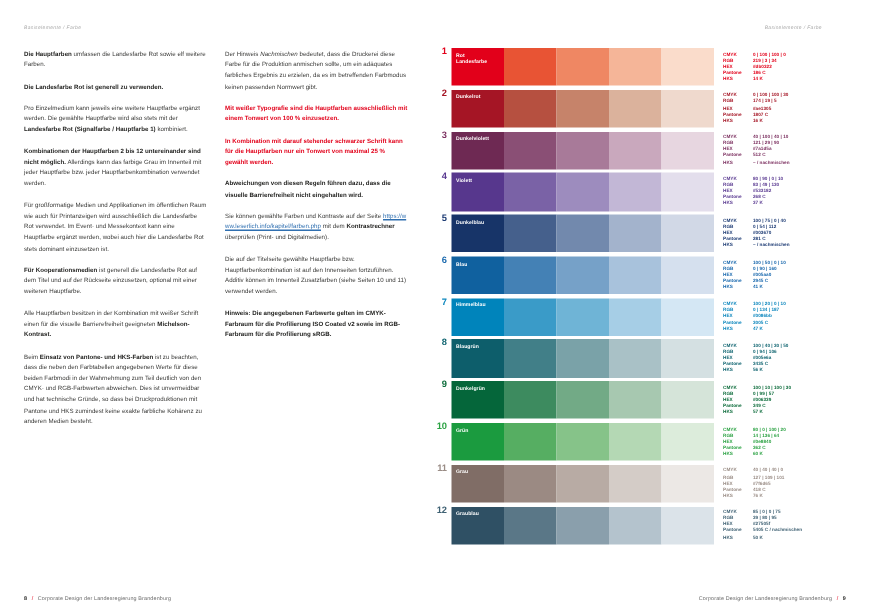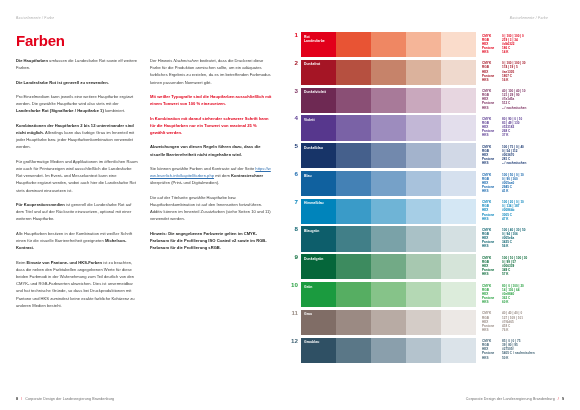--- a/index.html
+++ b/index.html
@@ -171,21 +171,20 @@
 </style>
 </head>
 <body>
 
 <div class="spread">
 
   <div class="page page-left">
 
     <div class="runhead">Basiselemente / Farbe</div>
 
-    <h1 class="chapter-title">Farben</h1>
 
 
     <div class="columns">
 
       <div class="col">
         <p class="para">
           <b>Die Hauptfarben</b> umfassen die Landesfarbe Rot sowie elf weitere Farben.
         </p>
         <p class="para bold-note">
           Die Landesfarbe Rot ist generell zu verwenden.

